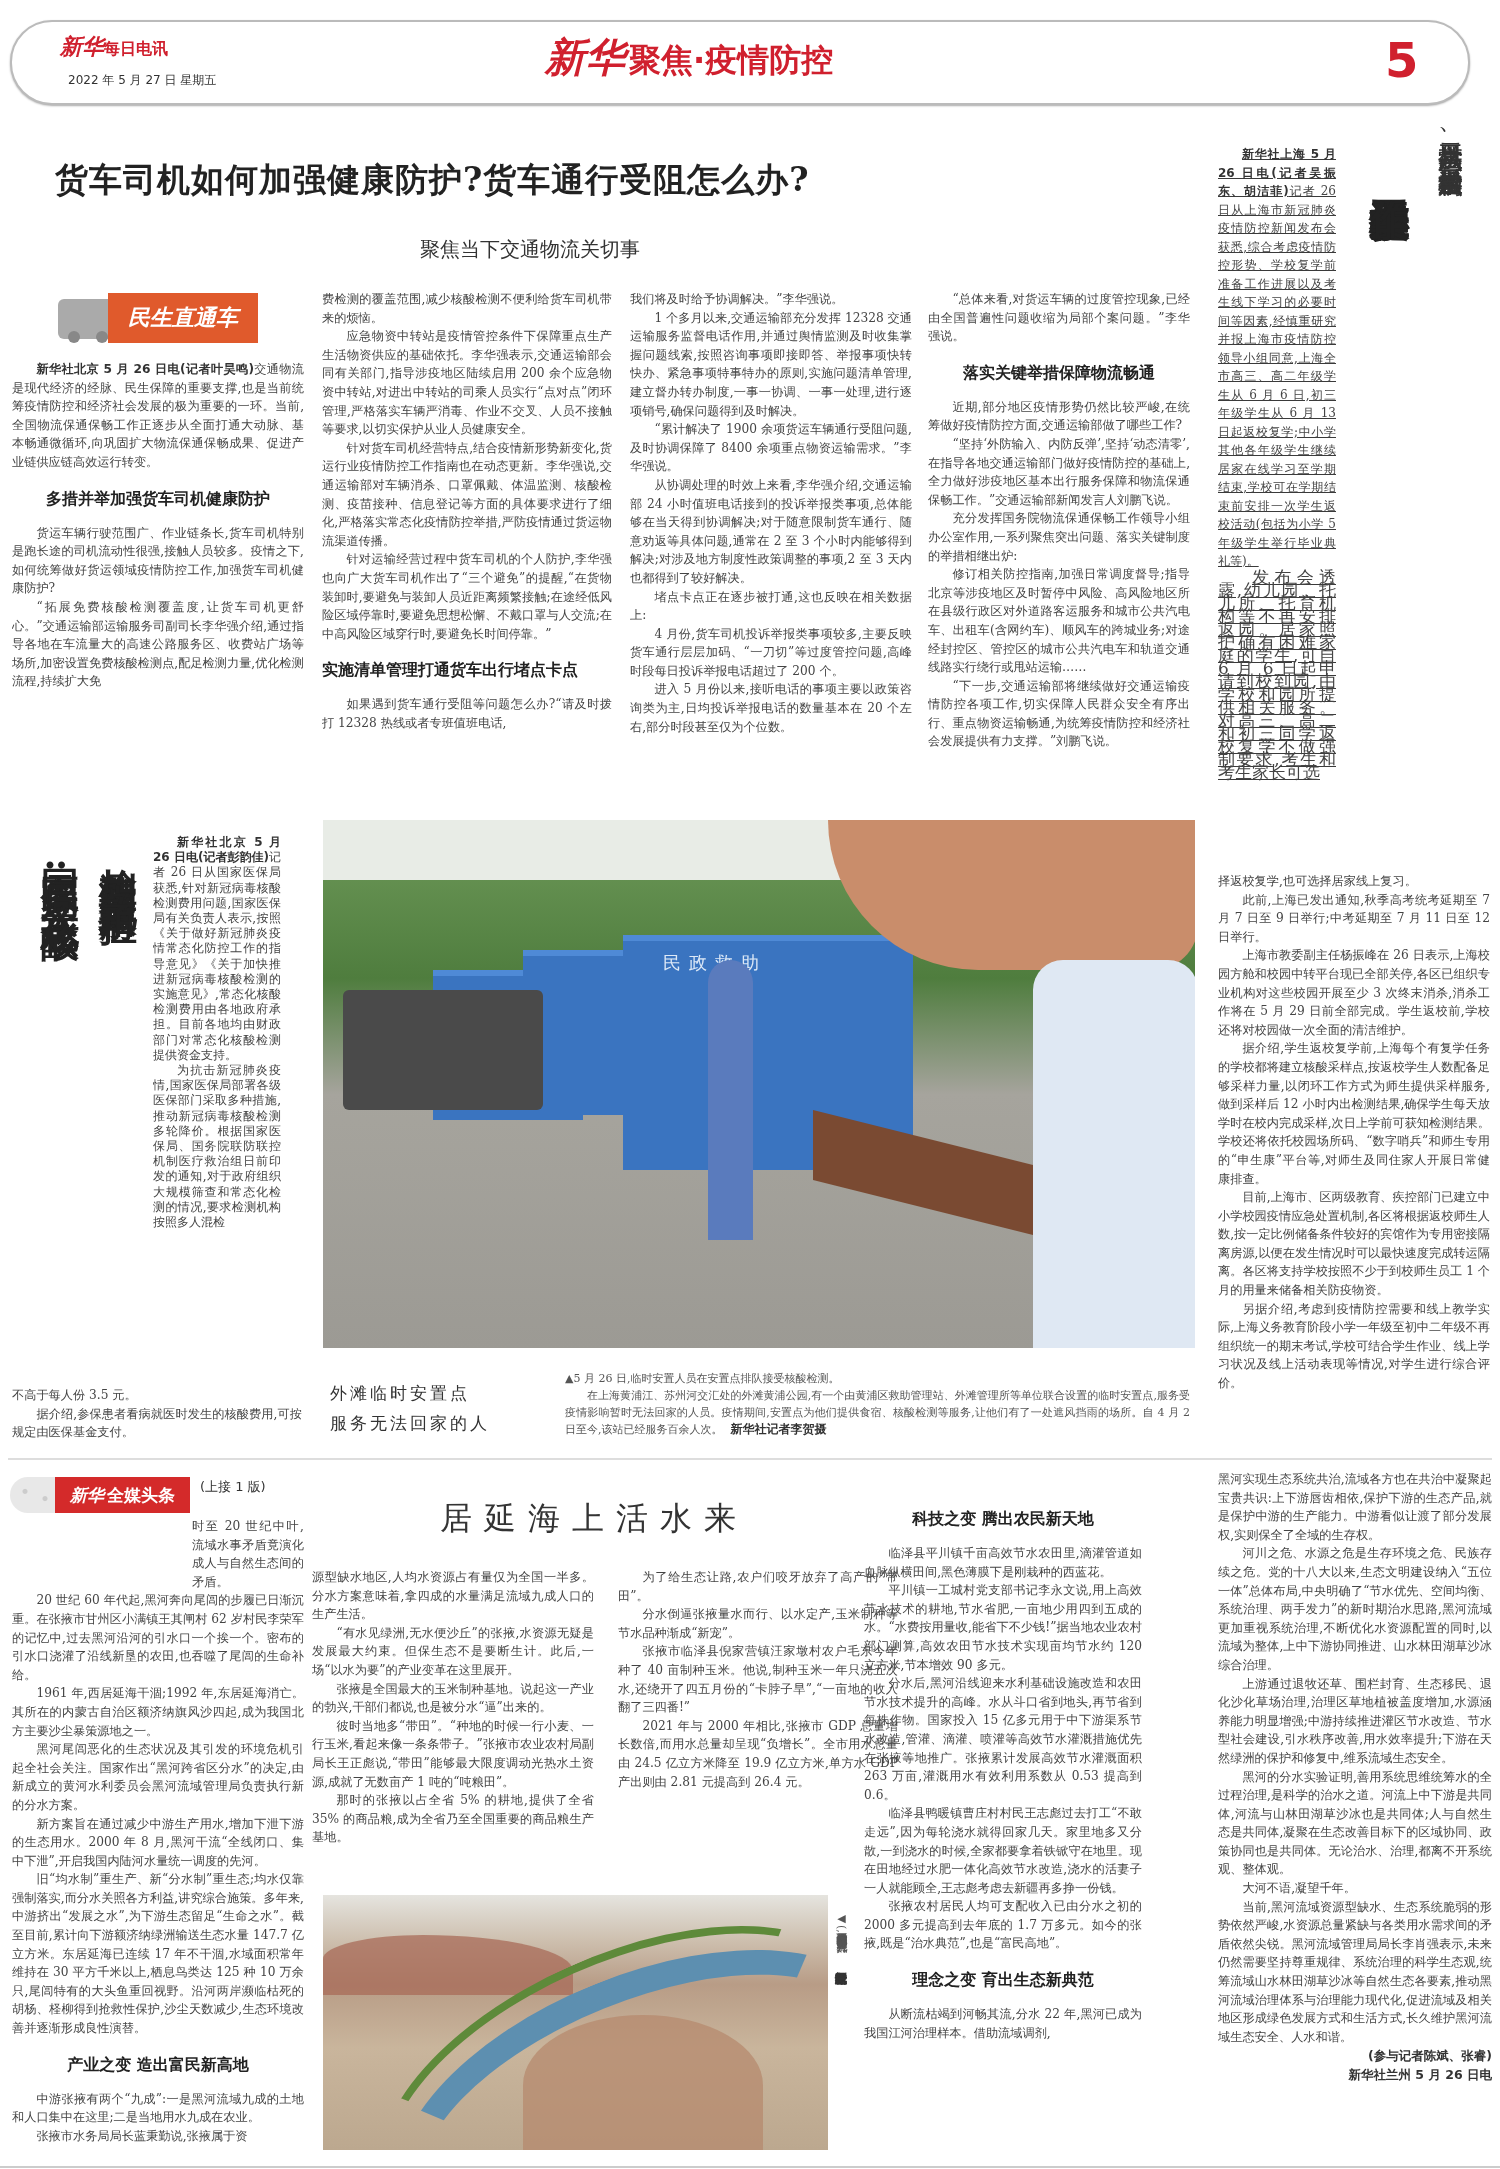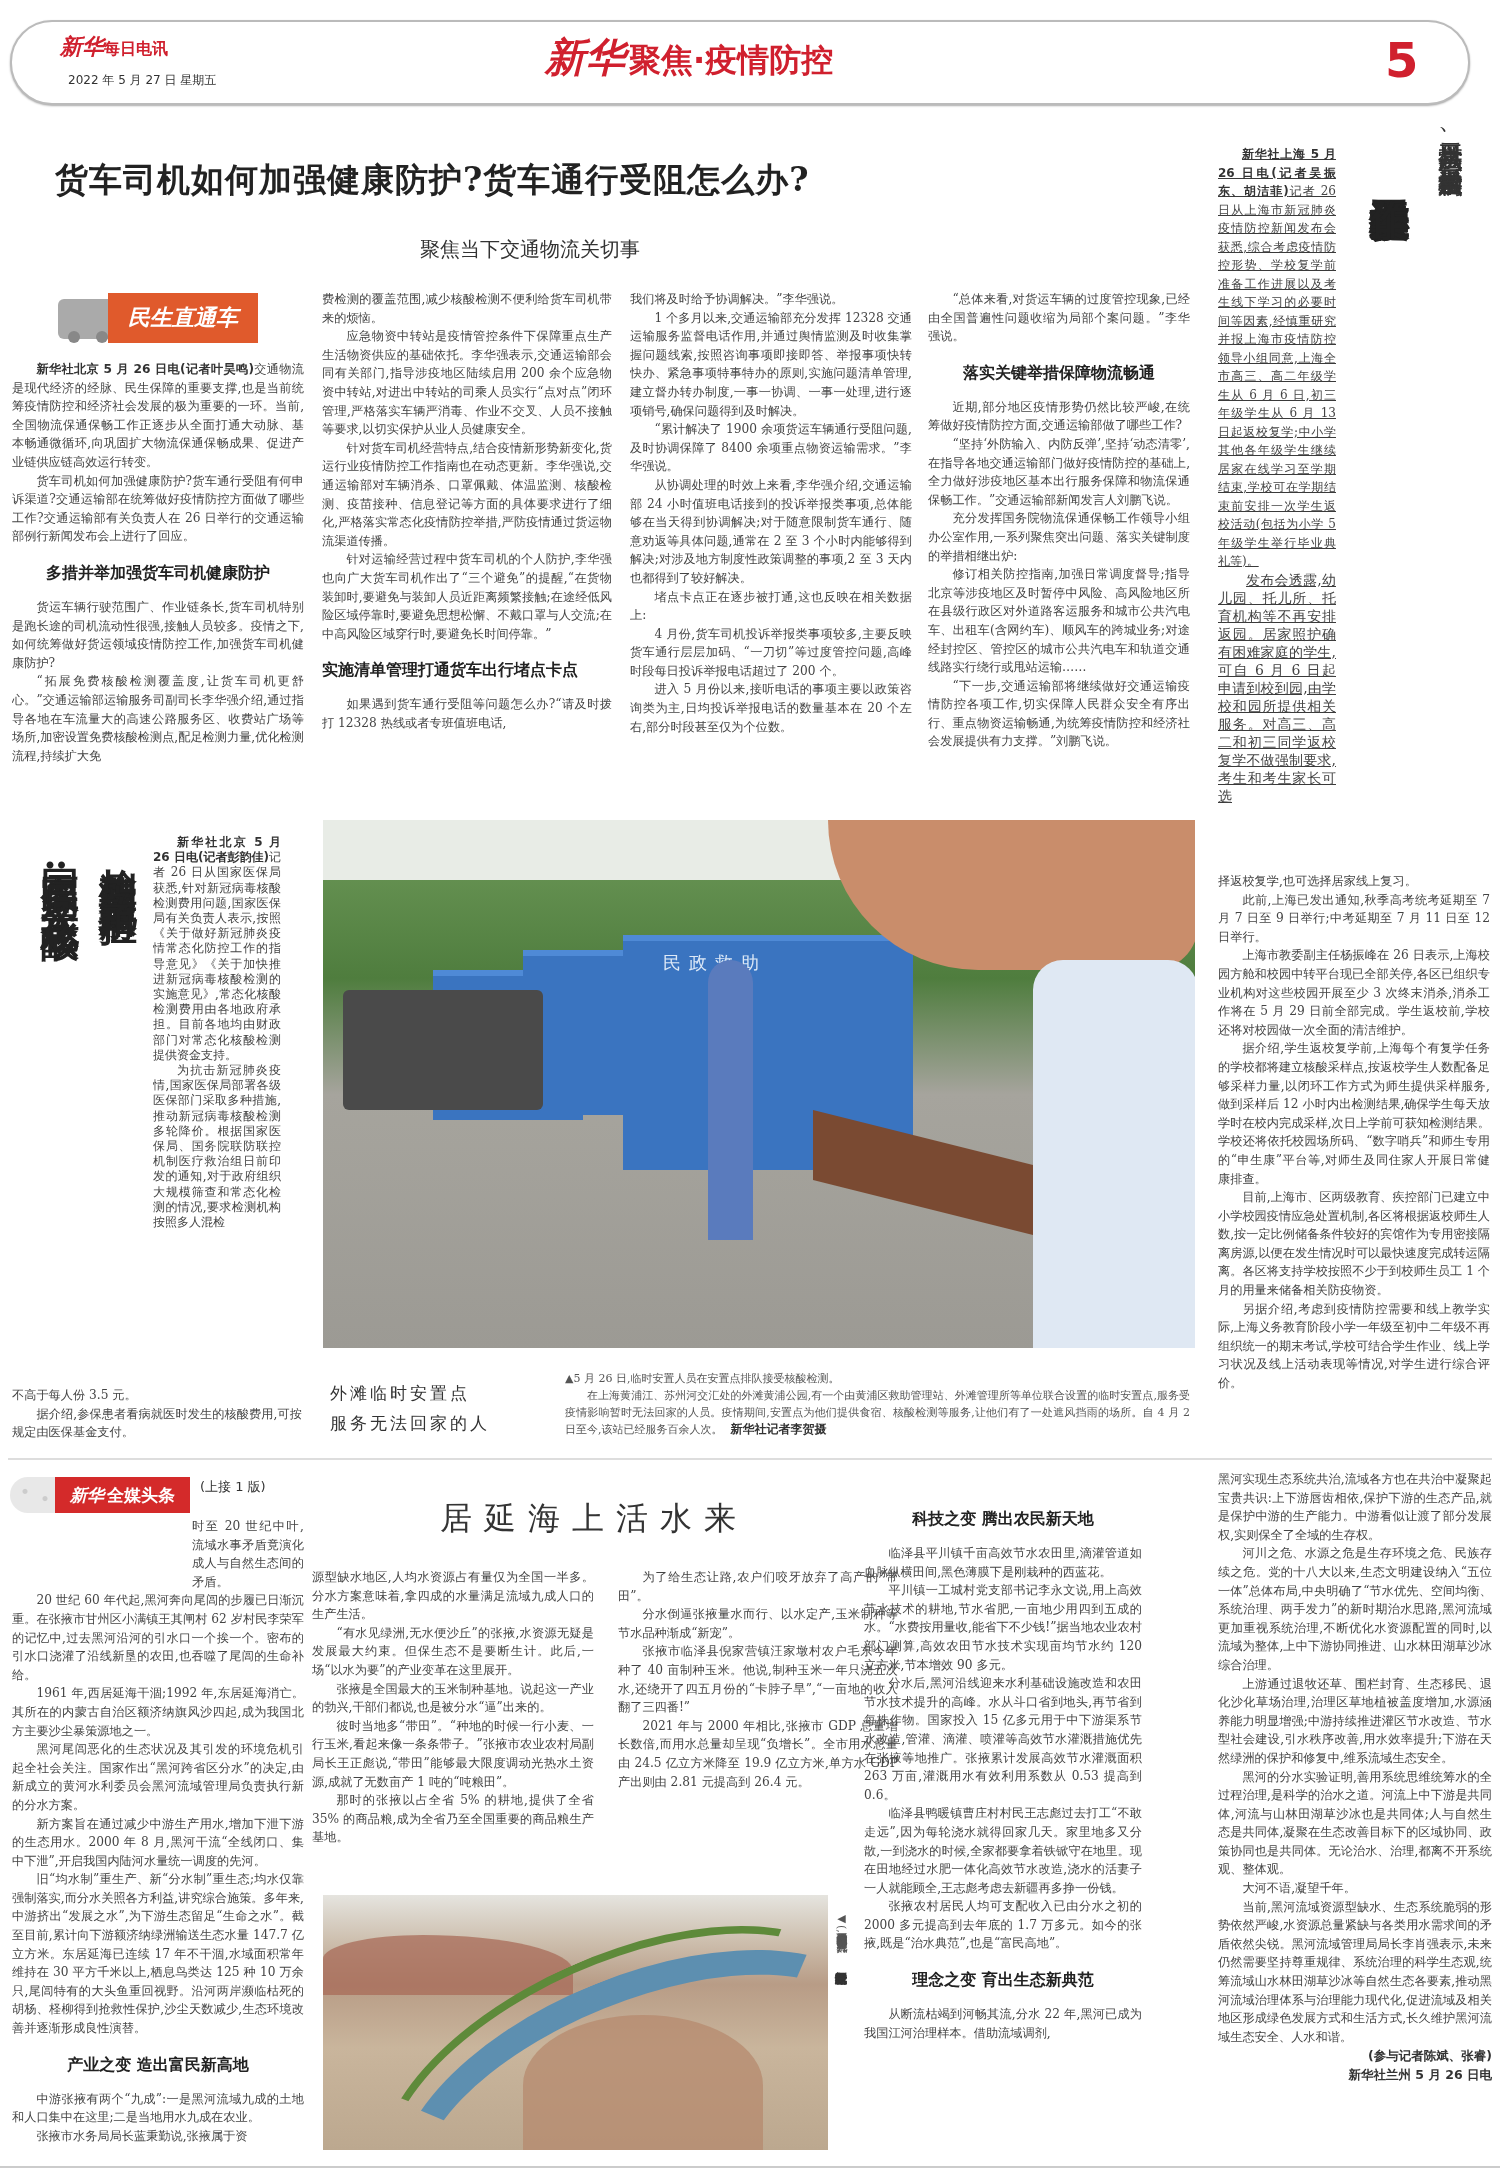--- a/index.html
+++ b/index.html
@@ -76,21 +76,20 @@
 <div class="abs headline">货车司机如何加强健康防护?货车通行受阻怎么办?</div>
 <div class="abs subhead">聚焦当下交通物流关切事</div>
 
 <div class="abs tag-mszt">
   <div class="truck"></div>
   <div class="lbl">民生直通车</div>
 </div>
 
 <div class="col" style="left:12px; top:360px; width:292px; height:455px;">
   <p class="body"><span class="lead">新华社北京 5 月 26 日电(记者叶昊鸣)</span><span>交通物流是现代经济的经脉、民生保障的重要支撑,也是当前统筹疫情防控和经济社会发展的极为重要的一环。当前,全国物流保通保畅工作正逐步从全面打通大动脉、基本畅通微循环,向巩固扩大物流保通保畅成果、促进产业链供应链高效运行转变。</span></p>
-  <p class="body">货车司机如何加强健康防护?货车通行受阻有何申诉渠道?交通运输部在统筹做好疫情防控方面做了哪些工作?交通运输部有关负责人在 26 日举行的交通运输部例行新闻发布会上进行了回应。</p>
   <div class="sub">多措并举加强货车司机健康防护</div>
   <p class="body">货运车辆行驶范围广、作业链条长,货车司机特别是跑长途的司机流动性很强,接触人员较多。疫情之下,如何统筹做好货运领域疫情防控工作,加强货车司机健康防护?</p>
   <p class="body">“拓展免费核酸检测覆盖度,让货车司机更舒心。”交通运输部运输服务司副司长李华强介绍,通过指导各地在车流量大的高速公路服务区、收费站广场等场所,加密设置免费核酸检测点,配足检测力量,优化检测流程,持续扩大免</p>
 </div>
 
 <div class="col" style="left:322px; top:290px; width:290px; height:520px;">
   <p class="body noindent">费检测的覆盖范围,减少核酸检测不便利给货车司机带来的烦恼。</p>
   <p class="body">应急物资中转站是疫情管控条件下保障重点生产生活物资供应的基础依托。李华强表示,交通运输部会同有关部门,指导涉疫地区陆续启用 200 余个应急物资中转站,对进出中转站的司乘人员实行“点对点”闭环管理,严格落实车辆严消毒、作业不交叉、人员不接触等要求,以切实保护从业人员健康安全。</p>
   <p class="body">针对货车司机经营特点,结合疫情新形势新变化,货运行业疫情防控工作指南也在动态更新。李华强说,交通运输部对车辆消杀、口罩佩戴、体温监测、核酸检测、疫苗接种、信息登记等方面的具体要求进行了细化,严格落实常态化疫情防控举措,严防疫情通过货运物流渠道传播。</p>
   <p class="body">针对运输经营过程中货车司机的个人防护,李华强也向广大货车司机作出了“三个避免”的提醒,“在货物装卸时,要避免与装卸人员近距离频繁接触;在途经低风险区域停靠时,要避免思想松懈、不戴口罩与人交流;在中高风险区域穿行时,要避免长时间停靠。”</p>
@@ -116,21 +115,21 @@
   <p class="body">充分发挥国务院物流保通保畅工作领导小组办公室作用,一系列聚焦突出问题、落实关键制度的举措相继出炉:</p>
   <p class="body">修订相关防控指南,加强日常调度督导;指导北京等涉疫地区及时暂停中风险、高风险地区所在县级行政区对外道路客运服务和城市公共汽电车、出租车(含网约车)、顺风车的跨城业务;对途经封控区、管控区的城市公共汽电车和轨道交通线路实行绕行或甩站运输……</p>
   <p class="body">“下一步,交通运输部将继续做好交通运输疫情防控各项工作,切实保障人民群众安全有序出行、重点物资运输畅通,为统筹疫情防控和经济社会发展提供有力支撑。”刘鹏飞说。</p>
 </div>
 
 <div class="abs vsub" style="left:1430px; top:125px; height:720px; font-size:25px; line-height:40px;">高三高二学生从六月六日、初三学生从六月十三日起返校复学</div>
 <div class="abs vtitle" style="left:1360px; top:168px; height:680px; font-size:40px; line-height:60px;">上海逐步推进中小学生返校复学工作</div>
 
 <div class="col" style="left:1218px; top:145px; width:118px; height:725px;text-decoration:underline;">
   <p class="body" style="font-size:12px; line-height:18.5px;"><span class="lead">新华社上海 5 月 26 日电(记者吴振东、胡洁菲)</span><span>记者 26 日从上海市新冠肺炎疫情防控新闻发布会获悉,综合考虑疫情防控形势、学校复学前准备工作进展以及考生线下学习的必要时间等因素,经慎重研究并报上海市疫情防控领导小组同意,上海全市高三、高二年级学生从 6 月 6 日,初三年级学生从 6 月 13 日起返校复学;中小学其他各年级学生继续居家在线学习至学期结束,学校可在学期结束前安排一次学生返校活动(包括为小学 5 年级学生举行毕业典礼等)。</span></p>
-  <p class="body" style="font-size:14px; line-height:18px;">发布会透露,幼儿园、托儿所、托育机构等不再安排返园。居家照护确有困难家庭的学生,可自 6 月 6 日起申请到校到园,由学校和园所提供相关服务。对高三、高二和初三同学返校复学不做强制要求,考生和考生家长可选</p>
+  <p class="body" style="font-size:17px; line-height:13px;">发布会透露,幼儿园、托儿所、托育机构等不再安排返园。居家照护确有困难家庭的学生,可自 6 月 6 日起申请到校到园,由学校和园所提供相关服务。对高三、高二和初三同学返校复学不做强制要求,考生和考生家长可选</p>
 </div>
 <div class="col" style="left:1218px; top:872px; width:272px; height:560px;">
   <p class="body noindent">择返校复学,也可选择居家线上复习。</p>
   <p class="body">此前,上海已发出通知,秋季高考统考延期至 7 月 7 日至 9 日举行;中考延期至 7 月 11 日至 12 日举行。</p>
   <p class="body">上海市教委副主任杨振峰在 26 日表示,上海校园方舱和校园中转平台现已全部关停,各区已组织专业机构对这些校园开展至少 3 次终末消杀,消杀工作将在 5 月 29 日前全部完成。学生返校前,学校还将对校园做一次全面的清洁维护。</p>
   <p class="body">据介绍,学生返校复学前,上海每个有复学任务的学校都将建立核酸采样点,按返校学生人数配备足够采样力量,以闭环工作方式为师生提供采样服务,做到采样后 12 小时内出检测结果,确保学生每天放学时在校内完成采样,次日上学前可获知检测结果。学校还将依托校园场所码、“数字哨兵”和师生专用的“申生康”平台等,对师生及同住家人开展日常健康排查。</p>
   <p class="body">目前,上海市、区两级教育、疾控部门已建立中小学校园疫情应急处置机制,各区将根据返校师生人数,按一定比例储备条件较好的宾馆作为专用密接隔离房源,以便在发生情况时可以最快速度完成转运隔离。各区将支持学校按照不少于到校师生员工 1 个月的用量来储备相关防疫物资。</p>
   <p class="body">另据介绍,考虑到疫情防控需要和线上教学实际,上海义务教育阶段小学一年级至初中二年级不再组织统一的期末考试,学校可结合学生作业、线上学习状况及线上活动表现等情况,对学生进行综合评价。</p>
 </div>
 

